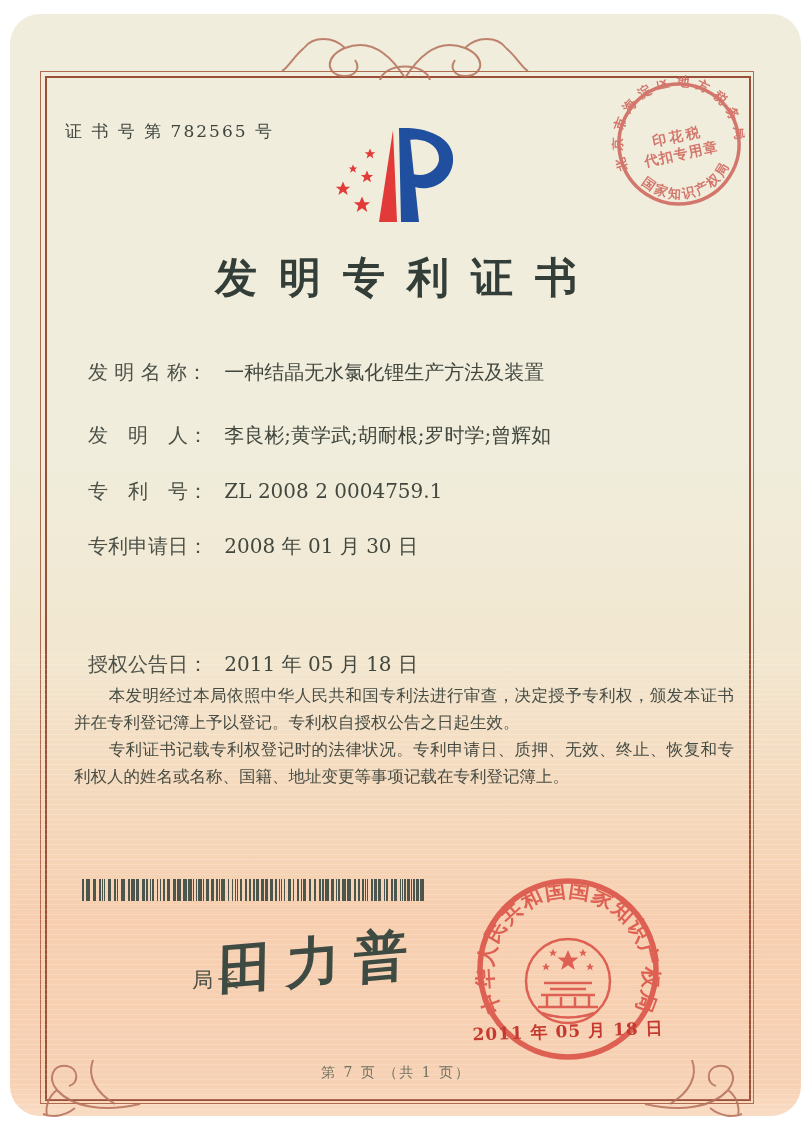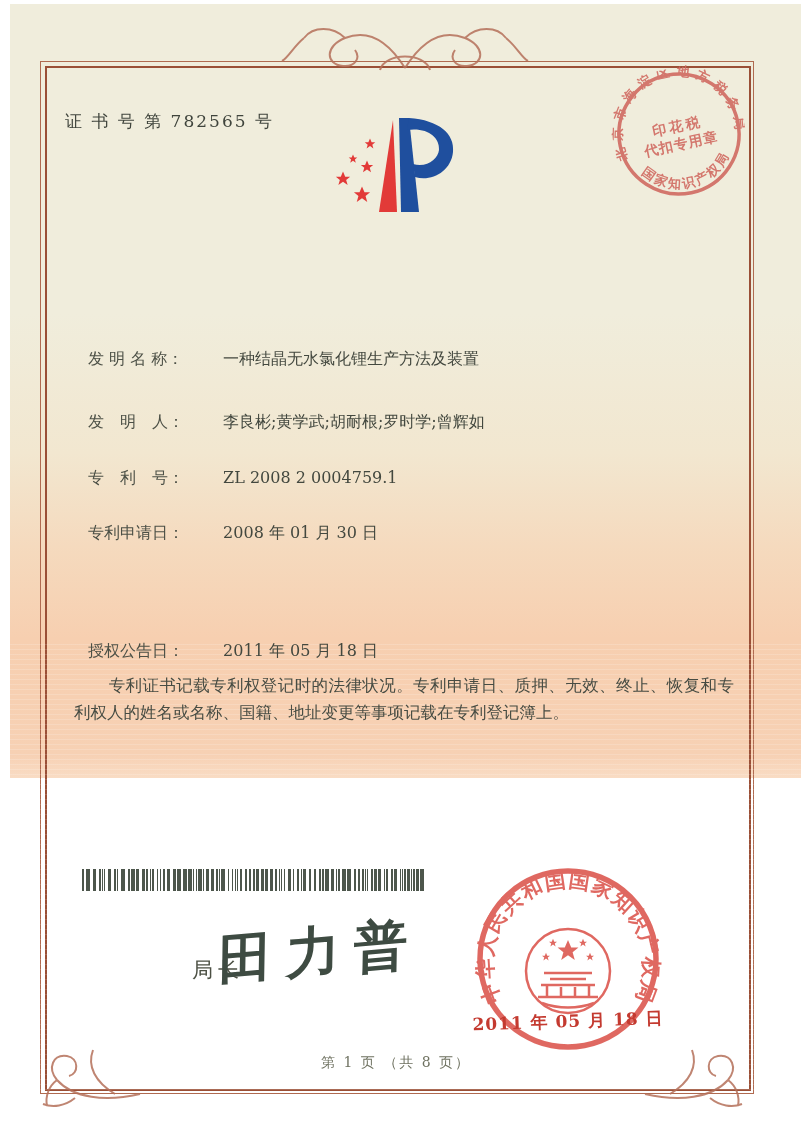--- a/index.html
+++ b/index.html
@@ -1,29 +1,29 @@
 <!DOCTYPE html>
 <html><head>
 <meta charset="utf-8">
 <style>
   html,body{margin:0;padding:0;background:#ffffff;}
   .page{position:relative;width:801px;height:1142px;background:#ffffff;overflow:hidden;
         font-family:"DejaVu Serif","Liberation Serif",serif;}
-  .paper{position:absolute;left:10px;top:4px;width:791px;height:774px;
+  .paper{position:absolute;left:10px;top:14px;width:791px;height:1102px;
          background:linear-gradient(180deg,#f0eddc 0%,#f0eddc 40%,#f2e7d0 58%,
-                    #f5dabe 70%,#f7cfb0 82%,#f7d1b4 97%,#f9dcc4 100%);}
+                    #f5dabe 70%,#f7cfb0 82%,#f7d1b4 97%,#f9dcc4 100%);border-radius:30px;}
   .texture{position:absolute;left:0;top:640px;width:100%;height:460px;pointer-events:none;
            background:repeating-linear-gradient(180deg,rgba(255,255,255,.16) 0 1px,rgba(0,0,0,0) 1px 5px);}
   .frame-outer{position:absolute;left:30px;top:57px;width:712px;height:1031px;border:1px solid #b06a50;}
   .frame-inner{position:absolute;left:35px;top:62px;width:702px;height:1021px;border:2px solid #9a4f36;}
   .cert-no{position:absolute;left:55px;top:106px;font-size:17px;letter-spacing:2px;color:#3f443c;}
   .logo{position:absolute;left:325px;top:106px;}
   .title{position:absolute;left:30px;top:236px;width:712px;text-align:center;
          font-size:42px;font-weight:700;color:#333e38;letter-spacing:22px;text-indent:22px;}
-  .field-row{position:absolute;left:78px;width:645px;font-size:16px;color:#43483f;white-space:nowrap;}
+  .field-row{position:absolute;left:78px;width:645px;font-size:20px;color:#43483f;white-space:nowrap;}
   .field-label{display:inline-block;min-width:130px;color:#4c5046;}
   .paras{position:absolute;left:64px;top:668px;width:660px;}
   .paras p{margin:0;font-size:16.5px;line-height:27px;color:#474c43;
            text-align:justify;text-indent:2.1em;}
   .barcode{position:absolute;left:72px;top:864px;}
   .sig-label{position:absolute;left:142px;top:952px;font-size:21px;letter-spacing:5px;color:#4c5044;margin-left:40px;}
   .sig-name{position:absolute;left:208px;top:912px;font-size:54px;color:#3e4b42;
             letter-spacing:14px;font-weight:600;transform:rotate(-5deg) skewX(-6deg);}
   .seal{position:absolute;left:458px;top:855px;opacity:.82;}
   .seal-date{position:absolute;left:448px;top:1006px;width:220px;text-align:center;
@@ -88,20 +88,21 @@
         <use href="#star" transform="translate(8,69) scale(0.75)"></use>
         <use href="#star" transform="translate(27,85) scale(0.85)"></use>
         <path d="M58,10 L44,102 L62,102 Z"></path>
       </g>
       <g fill="#1f4f9e">
         <path d="M64,8 L74,8 L84,102 L66,102 Z"></path>
         <path d="M74,8 C104,10 120,24 118,42 C116,62 96,72 80,67 L78,54 C92,58 103,49 104,40 C105,27 92,17 72,20 Z"></path>
       </g>
     </svg>
 
+    <div class="title">发明专利证书</div>
 
     <div class="field-row" style="top:345px">
       <span class="field-label">发 明 名 称：</span>
       <span class="field-value">一种结晶无水氯化锂生产方法及装置</span>
     </div>
     <div class="field-row" style="top:408px">
       <span class="field-label">发　明　人：</span>
       <span class="field-value">李良彬;黄学武;胡耐根;罗时学;曾辉如</span>
     </div>
     <div class="field-row" style="top:464px">
@@ -111,20 +112,21 @@
     <div class="field-row" style="top:519px">
       <span class="field-label">专利申请日：</span>
       <span class="field-value">2008 年 01 月 30 日</span>
     </div>
     <div class="field-row" style="top:637px">
       <span class="field-label">授权公告日：</span>
       <span class="field-value">2011 年 05 月 18 日</span>
     </div>
 
     <div class="paras">
+      <p>本发明经过本局依照中华人民共和国专利法进行审查，决定授予专利权，颁发本证书并在专利登记簿上予以登记。专利权自授权公告之日起生效。</p>
       <p>专利证书记载专利权登记时的法律状况。专利申请日、质押、无效、终止、恢复和专利权人的姓名或名称、国籍、地址变更等事项记载在专利登记簿上。</p>
     </div>
 
     <svg class="barcode" width="345" height="24" viewBox="0 0 345 24">
         <g>
           <rect x="0" y="1" width="2" height="22" fill="#4d564c"></rect>
           <rect x="4" y="1" width="4" height="22" fill="#4d564c"></rect>
           <rect x="11" y="1" width="3" height="22" fill="#4d564c"></rect>
           <rect x="17" y="1" width="2" height="22" fill="#4d564c"></rect>
           <rect x="20" y="1" width="1" height="22" fill="#4d564c"></rect>
@@ -237,21 +239,21 @@
             <path d="M-21,12 L-21,24 M21,12 L21,24 M-7,14 L-7,24 M7,14 L7,24"></path>
             <path d="M-30,24 L30,24"></path>
             <path d="M-26,30 C-10,36 10,36 26,30"></path>
           </g>
         </g>
       </g>
     </svg>
 
     <div class="seal-date">2011 年 05 月 18 日</div>
 
-    <div class="footer">第 1 页 （共 8 页）</div>
+    <div class="footer">第 7 页 （共 1 页）</div>
 
     <svg class="stamp" width="132" height="132" viewBox="-66 -66 132 132">
       <defs>
         <path id="stampTop" d="M -50 26 A 57 57 0 1 1 50 26" fill="none"></path>
         <path id="stampBottom" d="M -44 32 A 55 55 0 0 0 44 32" fill="none"></path>
       </defs>
       <g fill="#d0675e" stroke="#d0675e">
         <circle cx="0" cy="0" r="60" fill="none" stroke-width="3.5"></circle>
         <text font-size="13" font-weight="bold" letter-spacing="6" stroke="none" text-anchor="middle">
           <textPath href="#stampTop" startOffset="50%">北京市海淀区地方税务局</textPath>

